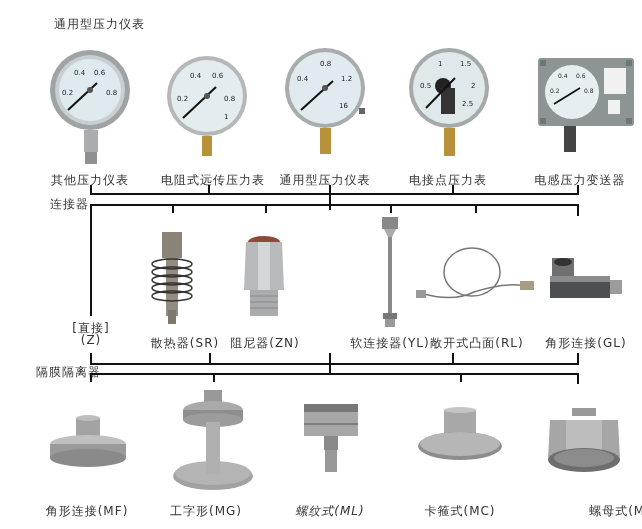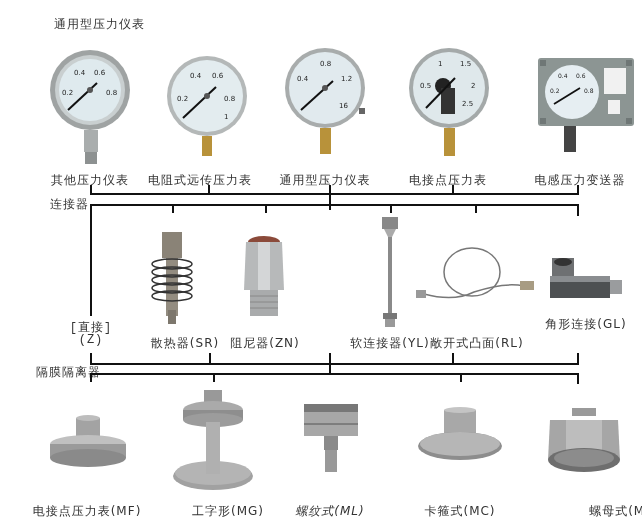--- a/index.html
+++ b/index.html
@@ -37,21 +37,21 @@
   <circle cx="41" cy="40" r="36" fill="#e3ecef"></circle>
   <line x1="17" y1="62" x2="50" y2="31" stroke="#111" stroke-width="2"></line>
   <circle cx="41" cy="40" r="3" fill="#555"></circle>
   <text x="11" y="45" font-size="7" fill="#222">0.2</text>
   <text x="24" y="22" font-size="7" fill="#222">0.4</text>
   <text x="46" y="22" font-size="7" fill="#222">0.6</text>
   <text x="58" y="45" font-size="7" fill="#222">0.8</text>
   <text x="58" y="63" font-size="7" fill="#222">1</text>
   <rect x="36" y="80" width="10" height="20" fill="#b8923a"></rect>
 </svg>
-<div class="label center" style="left:200px;top:172px;">电阻式远传压力表</div>
+<div class="label center" style="left:213px;top:172px;">电阻式远传压力表</div>
 
 <svg style="left:285px;top:48px;" width="84" height="112">
   <circle cx="40" cy="40" r="40" fill="#a8acac"></circle>
   <circle cx="40" cy="40" r="36" fill="#e1eaee"></circle>
   <line x1="16" y1="62" x2="48" y2="33" stroke="#111" stroke-width="2"></line>
   <circle cx="40" cy="40" r="3" fill="#555"></circle>
   <text x="12" y="33" font-size="7" fill="#222">0.4</text>
   <text x="35" y="18" font-size="7" fill="#222">0.8</text>
   <text x="56" y="33" font-size="7" fill="#222">1.2</text>
   <text x="54" y="60" font-size="7" fill="#222">16</text>
@@ -101,21 +101,21 @@
 <div class="vline" style="left:577px;top:185px;height:9px;"></div>
 
 <div class="hline" style="left:90px;top:204px;width:489px;"></div>
 <div class="vline" style="left:90px;top:204px;height:112px;"></div>
 <div class="vline" style="left:172px;top:204px;height:9px;"></div>
 <div class="vline" style="left:265px;top:204px;height:9px;"></div>
 <div class="vline" style="left:390px;top:204px;height:9px;"></div>
 <div class="vline" style="left:475px;top:204px;height:9px;"></div>
 <div class="vline" style="left:577px;top:204px;height:12px;"></div>
 
-<div class="label center" style="left:91px;top:322px;line-height:12px;font-family:Liberation Mono, monospace;">
+<div class="label center" style="left:91px;top:322px;line-height:12px;">
   <div>[直接]</div>
   <div>(Z)</div>
 </div>
 
 <svg style="left:150px;top:230px;" width="46" height="96">
   <rect x="12" y="2" width="20" height="26" fill="#8a8377"></rect>
   <rect x="16" y="28" width="12" height="58" fill="#938c80"></rect>
   <g fill="none" stroke="#333" stroke-width="1.5">
     <ellipse cx="22" cy="34" rx="20" ry="5"></ellipse>
     <ellipse cx="22" cy="42" rx="20" ry="5"></ellipse>
@@ -155,21 +155,21 @@
 </svg>
 <div class="label center" style="left:477px;top:335px;">敞开式凸面(RL)</div>
 
 <svg style="left:548px;top:256px;" width="80" height="50">
   <rect x="4" y="2" width="22" height="18" fill="#6e7072"></rect>
   <ellipse cx="15" cy="6" rx="9" ry="4" fill="#333"></ellipse>
   <rect x="2" y="20" width="60" height="22" fill="#4d5052"></rect>
   <rect x="2" y="20" width="60" height="6" fill="#8a8d90"></rect>
   <rect x="62" y="24" width="12" height="14" fill="#9a9c9e"></rect>
 </svg>
-<div class="label center" style="left:586px;top:316px;">角形连接(GL)</div>
+<div class="label center" style="left:586px;top:335px;">角形连接(GL)</div>
 
 <div class="hline" style="left:90px;top:363px;width:489px;"></div>
 <div class="vline" style="left:90px;top:353px;height:11px;"></div>
 <div class="vline" style="left:209px;top:353px;height:11px;"></div>
 <div class="vline" style="left:329px;top:353px;height:21px;"></div>
 <div class="vline" style="left:452px;top:353px;height:11px;"></div>
 <div class="vline" style="left:577px;top:353px;height:11px;"></div>
 
 <div class="hline" style="left:90px;top:373px;width:489px;"></div>
 <div class="vline" style="left:90px;top:373px;height:9px;"></div>
@@ -177,33 +177,33 @@
 <div class="vline" style="left:460px;top:373px;height:9px;"></div>
 <div class="vline" style="left:577px;top:373px;height:11px;"></div>
 
 <svg style="left:44px;top:416px;" width="88" height="60">
   <rect x="32" y="2" width="24" height="20" fill="#a3a3a3"></rect>
   <ellipse cx="44" cy="2" rx="12" ry="3" fill="#bdbdbd"></ellipse>
   <ellipse cx="44" cy="28" rx="38" ry="9" fill="#c0c0c0"></ellipse>
   <rect x="6" y="28" width="76" height="14" fill="#9a9a9a"></rect>
   <ellipse cx="44" cy="42" rx="38" ry="9" fill="#8a8a8a"></ellipse>
 </svg>
-<div class="label center" style="left:87px;top:503px;">电接点压力表(MF)</div>
+<div class="label center" style="left:87px;top:503px;">角形连接(MF)</div>
 
 <svg style="left:170px;top:388px;" width="86" height="108">
   <rect x="34" y="2" width="18" height="14" fill="#999"></rect>
   <ellipse cx="43" cy="22" rx="30" ry="9" fill="#aaa"></ellipse>
   <rect x="13" y="22" width="60" height="10" fill="#8e8e8e"></rect>
   <ellipse cx="43" cy="32" rx="30" ry="7" fill="#9c9c9c"></ellipse>
   <rect x="36" y="34" width="14" height="50" fill="#b0b0b0"></rect>
   <ellipse cx="43" cy="88" rx="40" ry="14" fill="#a1a1a1"></ellipse>
   <ellipse cx="43" cy="85" rx="38" ry="12" fill="#b4b4b4"></ellipse>
   <rect x="36" y="72" width="14" height="14" fill="#b0b0b0"></rect>
 </svg>
-<div class="label center" style="left:228px;top:503px;">工字形(MG)</div>
+<div class="label center" style="left:206px;top:503px;">工字形(MG)</div>
 
 <svg style="left:300px;top:402px;" width="62" height="80">
   <rect x="4" y="2" width="54" height="8" fill="#777"></rect>
   <rect x="4" y="10" width="54" height="24" fill="#a7a7a7"></rect>
   <line x1="4" y1="22" x2="58" y2="22" stroke="#555"></line>
   <rect x="24" y="34" width="14" height="14" fill="#8a8a8a"></rect>
   <rect x="25" y="48" width="12" height="22" fill="#999"></rect>
 </svg>
 <div class="label center" style="left:330px;top:503px;font-style:italic;">螺纹式(ML)</div>
 

